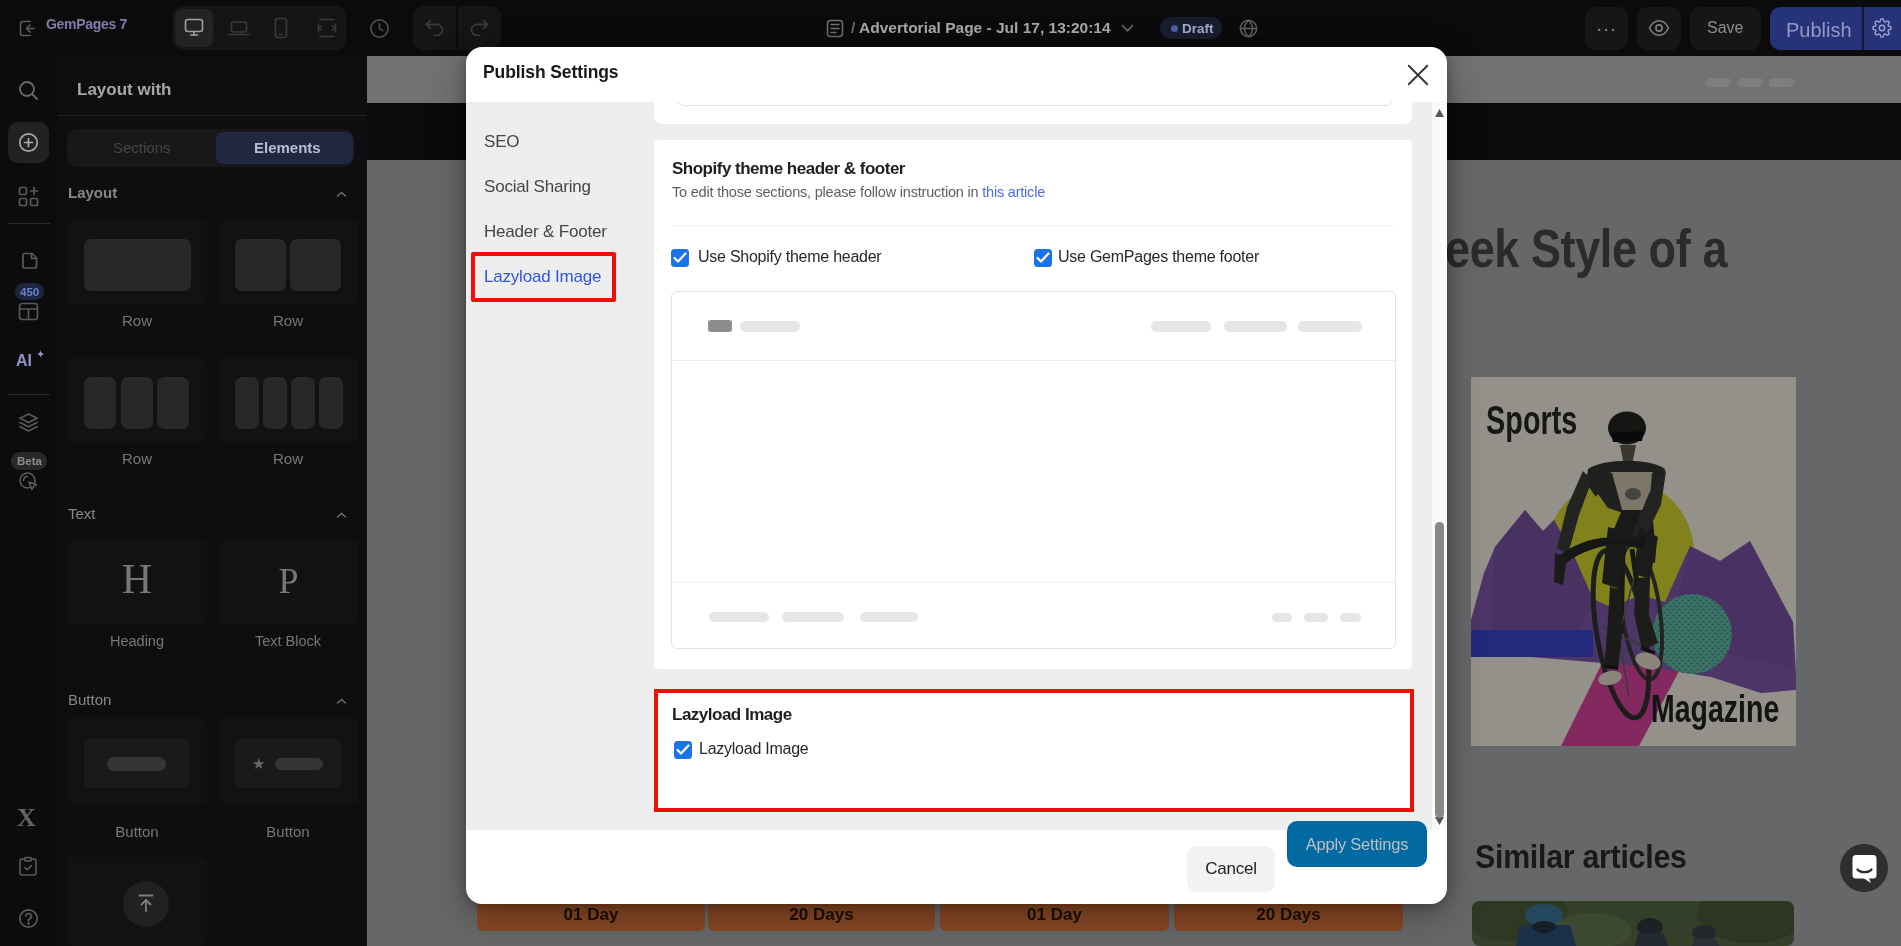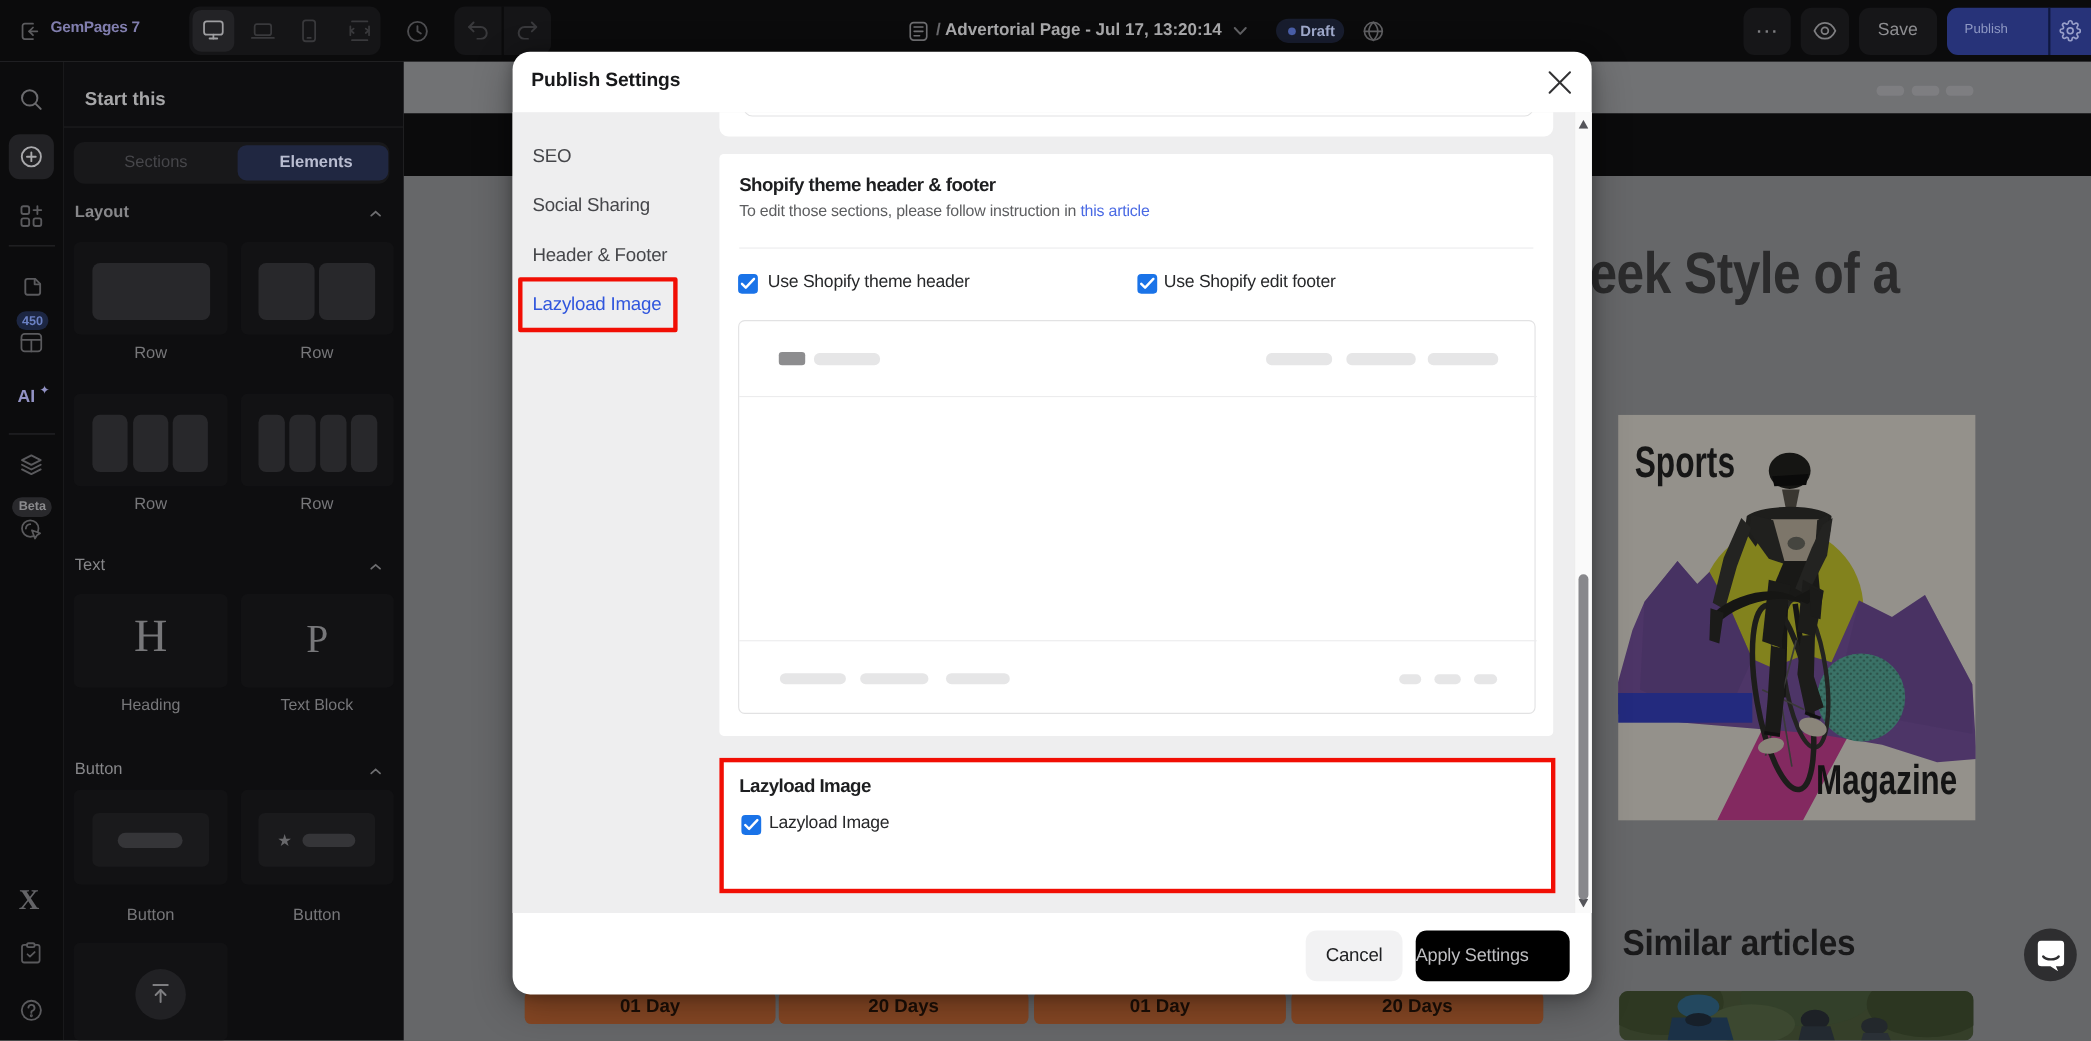--- a/index.html
+++ b/index.html
@@ -108,21 +108,21 @@
     <div class="tb-group" style="left:1585px;top:7px;width:43px;height:43px;background:#161618"></div>
     <div class="abs" style="left:1597px;top:21px;color:#7e7e81;font-size:15px;letter-spacing:2px;font-weight:700">···</div>
     <div class="tb-group" style="left:1637px;top:7px;width:44px;height:43px;background:#161618"></div>
     <svg class="abs" style="left:1648px;top:19px" width="22" height="18" viewBox="0 0 22 18" fill="none" stroke="#7e7e81" stroke-width="1.6" stroke-linecap="round">
       <path d="M1.5 9 C3.8 4.2 7.2 1.8 11 1.8 C14.8 1.8 18.2 4.2 20.5 9 C18.2 13.8 14.8 16.2 11 16.2 C7.2 16.2 3.8 13.8 1.5 9 Z"></path>
       <circle cx="11" cy="9" r="3.1"></circle>
     </svg>
     <div class="tb-group" style="left:1690px;top:7px;width:71px;height:43px;background:#161618"></div>
     <div class="abs" style="left:1707px;top:19px;color:#8e8e91;font-size:16px;font-weight:400">Save</div>
     <div class="abs" style="left:1770px;top:7px;width:131px;height:43px;background:#273379;border-radius:10px 0 0 10px"></div>
-    <div class="abs" style="left:1786px;top:19px;color:#8f99c4;font-size:12px;font-weight:400">Publish</div>
+    <div class="abs" style="left:1786px;top:19px;color:#8f99c4;font-size:20px;font-weight:400">Publish</div>
     <div class="abs" style="left:1862px;top:7px;width:2px;height:43px;background:#0f1840"></div>
     <svg class="abs" style="left:1872px;top:18px" width="20" height="20" viewBox="0 0 24 24" fill="none" stroke="#99a0ca" stroke-width="1.8" stroke-linecap="round" stroke-linejoin="round">
       <circle cx="12" cy="12" r="3.2"></circle>
       <path d="M19.4 15a1.7 1.7 0 0 0 .34 1.87l.06.06a2 2 0 1 1-2.83 2.83l-.06-.06a1.7 1.7 0 0 0-1.87-.34 1.7 1.7 0 0 0-1 1.56V21a2 2 0 1 1-4 0v-.09a1.7 1.7 0 0 0-1-1.56 1.7 1.7 0 0 0-1.87.34l-.06.06a2 2 0 1 1-2.83-2.83l.06-.06a1.7 1.7 0 0 0 .34-1.87 1.7 1.7 0 0 0-1.56-1H3a2 2 0 1 1 0-4h.09a1.7 1.7 0 0 0 1.56-1 1.7 1.7 0 0 0-.34-1.87l-.06-.06a2 2 0 1 1 2.83-2.83l.06.06a1.7 1.7 0 0 0 1.87.34h.08a1.7 1.7 0 0 0 1-1.56V3a2 2 0 1 1 4 0v.09a1.7 1.7 0 0 0 1 1.56h.08a1.7 1.7 0 0 0 1.87-.34l.06-.06a2 2 0 1 1 2.83 2.83l-.06.06a1.7 1.7 0 0 0-.34 1.87v.08a1.7 1.7 0 0 0 1.56 1H21a2 2 0 1 1 0 4h-.09a1.7 1.7 0 0 0-1.56 1Z"></path>
     </svg>
   </div>
 
   <div id="sidebar">
 
     <svg class="abs" style="left:18px;top:24px" width="21" height="21" viewBox="0 0 21 21" fill="none" stroke="#6b6b6e" stroke-width="1.8" stroke-linecap="round">
@@ -182,21 +182,21 @@
         <path d="M7 11.5 L9.2 13.7 L13.5 9.5"></path>
     </svg>
     <svg class="abs" style="left:18px;top:852px" width="21" height="21" viewBox="0 0 21 21" fill="none" stroke="#5a5a5d" stroke-width="1.7" stroke-linecap="round">
       <circle cx="10.5" cy="10.5" r="8.7"></circle>
         <path d="M7.8 8 a2.8 2.8 0 1 1 3.5 3 c-0.6 0.2-0.8 0.6-0.8 1.2 v0.6"></path>
         <circle cx="10.5" cy="15.4" r="0.5" fill="#5a5a5d"></circle>
     </svg>
   </div>
 
   <div id="panel">
-    <div class="abs" style="left:19px;top:24px;font-size:17px;font-weight:700;color:#a6a6a8">Start this</div>
+    <div class="abs" style="left:19px;top:24px;font-size:17px;font-weight:700;color:#a6a6a8">Layout with</div>
     <div class="abs" style="left:0;top:59px;width:309px;height:1px;background:#1f1f21"></div>
 
     <div class="abs" style="left:9px;top:73px;width:287px;height:38px;background:#18181a;border-radius:10px"></div>
     <div class="abs" style="left:55px;top:83px;font-size:15px;color:#46464a;font-weight:400">Sections</div>
     <div class="abs" style="left:158px;top:76px;width:137px;height:32px;background:#202741;border-radius:8px"></div>
     <div class="abs" style="left:196px;top:83px;font-size:15px;color:#b9bdd1;font-weight:700">Elements</div>
 
     <div class="sect-label" style="left:10px;top:128px;font-weight:700">Layout</div>
     <svg class="caret" style="left:278px;top:133px" viewBox="0 0 11 11" fill="none" stroke="#6e6e71" stroke-width="1.6" stroke-linecap="round">
         <path d="M1.5 7 L5.5 3.5 L9.5 7"></path>
@@ -391,21 +391,21 @@
           <svg width="14" height="12" viewBox="0 0 14 12" fill="none" stroke="#fff" stroke-width="2.2" stroke-linecap="round" stroke-linejoin="round">
             <path d="M1.5 6 L5 9.5 L12.5 1.5"></path>
           </svg>
         </div>
       <div class="cblabel" style="left:44px;top:108px">Use Shopify theme header</div>
       <div class="cb" style="left:380px;top:109px">
           <svg width="14" height="12" viewBox="0 0 14 12" fill="none" stroke="#fff" stroke-width="2.2" stroke-linecap="round" stroke-linejoin="round">
             <path d="M1.5 6 L5 9.5 L12.5 1.5"></path>
           </svg>
         </div>
-      <div class="cblabel" style="left:404px;top:108px">Use Shopify edit footer</div>
+      <div class="cblabel" style="left:404px;top:108px">Use GemPages theme footer</div>
 
       <div class="abs" style="left:17px;top:151px;width:725px;height:358px;border:1.5px solid #e2e2e3;border-radius:6px">
         <div class="abs" style="left:36px;top:28px;width:24px;height:12px;background:#8d8d8f;border-radius:3px"></div>
         <div class="pill" style="left:68px;top:29px;width:60px;height:11px"></div>
         <div class="pill" style="left:479px;top:29px;width:60px;height:11px"></div>
         <div class="pill" style="left:552px;top:29px;width:63px;height:11px"></div>
         <div class="pill" style="left:626px;top:29px;width:64px;height:11px"></div>
         <div class="abs" style="left:0;top:68px;width:725px;height:1px;background:#ececed"></div>
         <div class="abs" style="left:0;top:290px;width:725px;height:1px;background:#ececed"></div>
         <div class="pill" style="left:37px;top:320px;width:60px;height:10px"></div>
@@ -430,16 +430,16 @@
     <div class="abs" style="left:965px;top:55px;width:16px;height:728px;background:#fafafa;border-left:1px solid #ececec"></div>
     <svg class="abs" style="left:969px;top:62px" width="9" height="8" viewBox="0 0 9 8">
         <path d="M4.5 0 L9 8 H0 Z" fill="#55555a"></path>
       </svg>
     <svg class="abs" style="left:969px;top:770px" width="9" height="8" viewBox="0 0 9 8">
         <path d="M4.5 8 L9 0 H0 Z" fill="#55555a"></path>
       </svg>
     <div class="abs" style="left:968.5px;top:475px;width:9px;height:296px;background:#88888c;border-radius:4.5px"></div>
 
     <div class="abs" style="left:721px;top:799px;width:88px;height:46px;background:#f2f2f3;border-radius:10px;text-align:center;font-size:17px;color:#212224;line-height:46px;letter-spacing:-0.2px">Cancel</div>
-    <div class="abs" style="left:821px;top:799px;width:140px;height:46px;background:#000000;border-radius:10px;font-size:16.5px;color:#bfbfc2;line-height:46px;letter-spacing:-0.2px">Apply Settings</div>
+    <div class="abs" style="left:821px;top:774px;width:140px;height:46px;background:#0369a1;border-radius:10px;text-align:center;font-size:16.5px;color:#bfbfc2;line-height:46px;letter-spacing:-0.2px">Apply Settings</div>
   </div>
 
 </div>
 
 </body></html>

